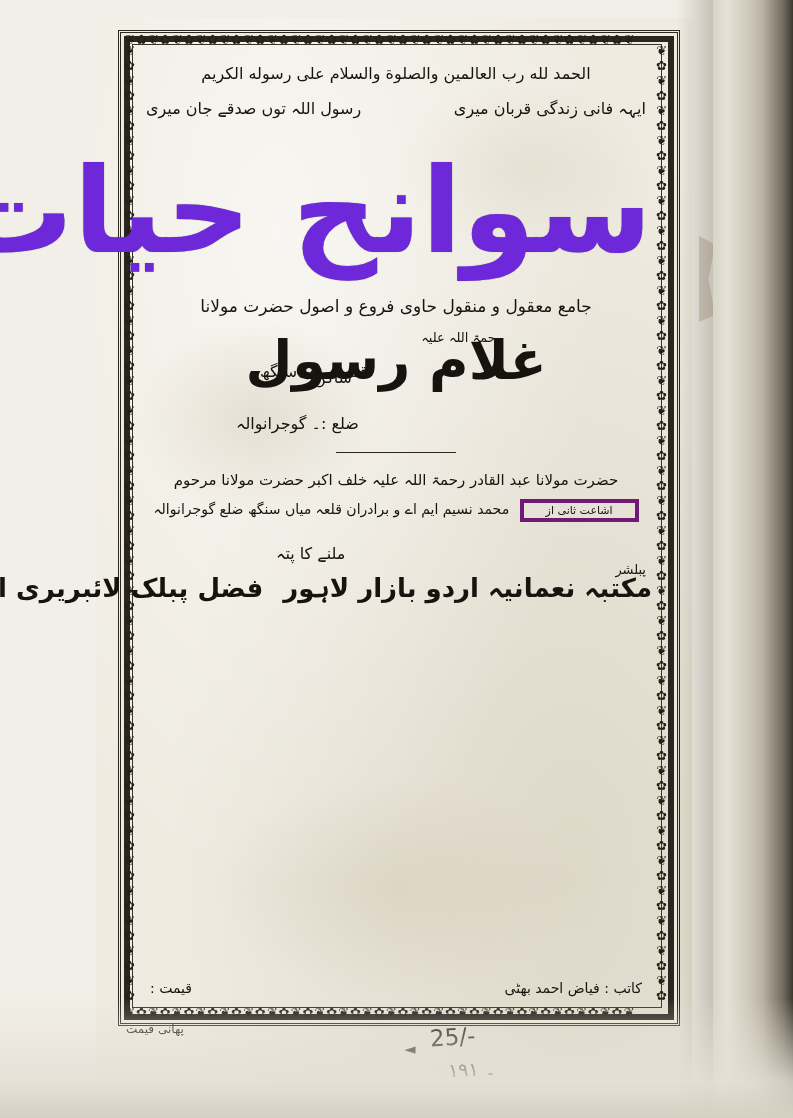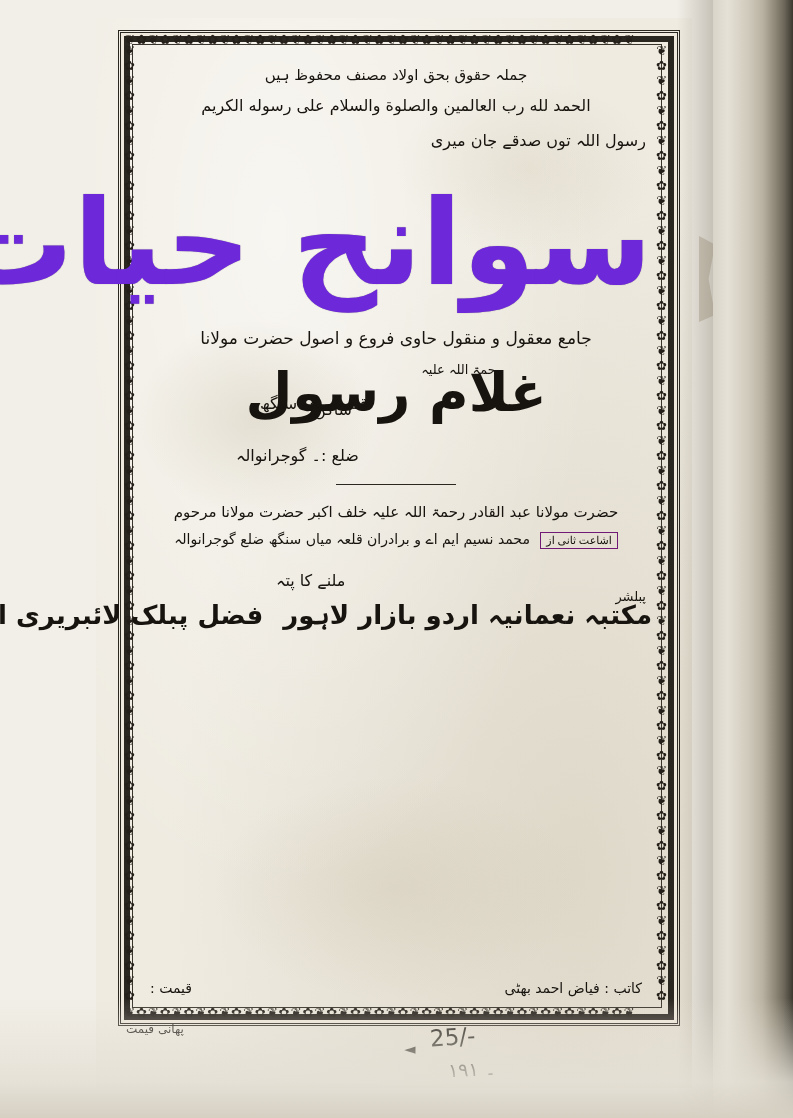--- a/index.html
+++ b/index.html
@@ -191,25 +191,24 @@
     height: 1px;
     background: #2b261f;
     margin: 6px auto 4px auto;
   }
   .compiler-label { font-size: 11px; margin-top: 2px; }
 
   .lineage { font-size: 15px; margin-top: 18px; }
   .lineage2 { font-size: 14px; margin-top: 10px; }
   .edition-badge {
     display: inline-block;
-    border: 1px solid #701a75;
-    padding: 1px 5px;
+    border: 4px solid #701a75;
+    padding: 1px 22px;
     font-size: 11px;
     margin-left: 6px;
-    font-family: Liberation Serif, serif;
   }
 
   .divider-row {
     display: flex;
     align-items: stretch;
     justify-content: space-between;
     margin-top: 18px;
     height: 96px;
     position: relative;
   }
@@ -422,26 +421,26 @@
       <span>✿</span>
     <span>❦</span>
       <span>✿</span>
       <span>❦</span>
       <span>✿</span>
       <span>❦</span>
   </div>
 
   <div class="content">
 
-    <div class="ln copyright">جملہ حقوق بحق اولاد مصنف محفوظ ہیں</div>
 
 
     <div class="ln hamd">الحمد لله رب العالمين والصلوة والسلام على رسوله الكريم</div>
 
     <div class="couplet-row">
+      <span class="ln">ایہہ فانی زندگی قربان میری</span>
       <span class="ln">رسول اللہ توں صدقے جان میری</span>
     </div>
 
     <div class="ln title">سوانح حیات</div>
 
     <div class="ln subline2">جامع معقول و منقول حاوی فروع و اصول حضرت مولانا</div>
 
     <div class="author-block">
       <div class="ln author-honorific">رحمۃ اللہ علیہ</div>
       <div class="ln author-name">غلام رسول</div>

